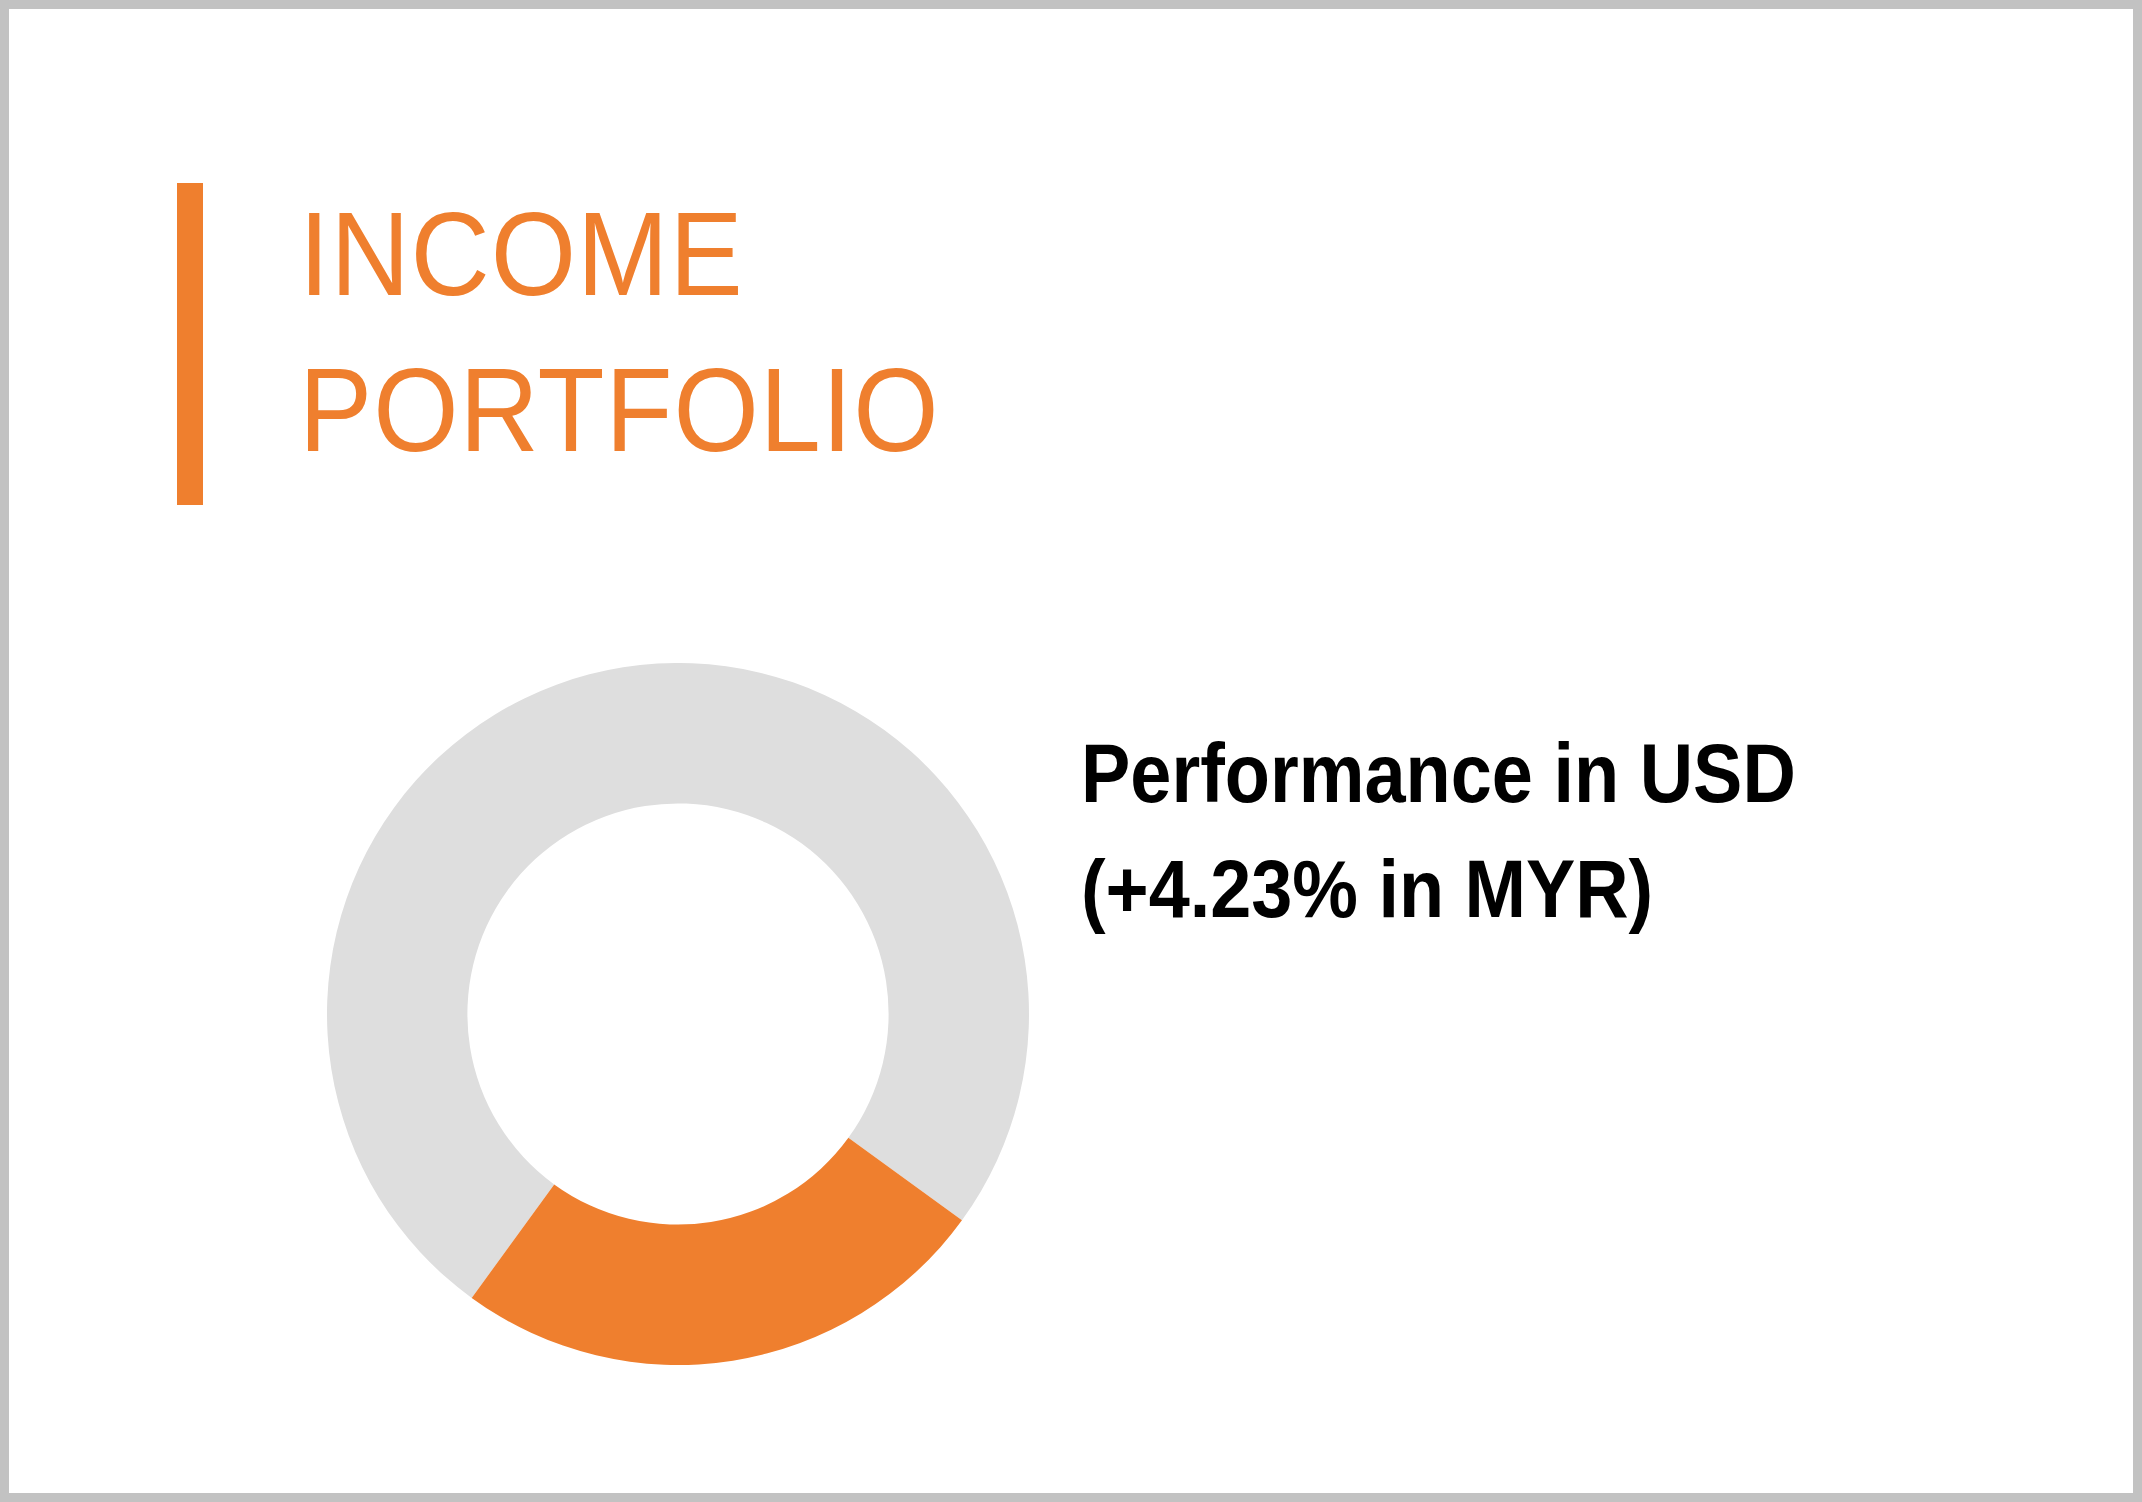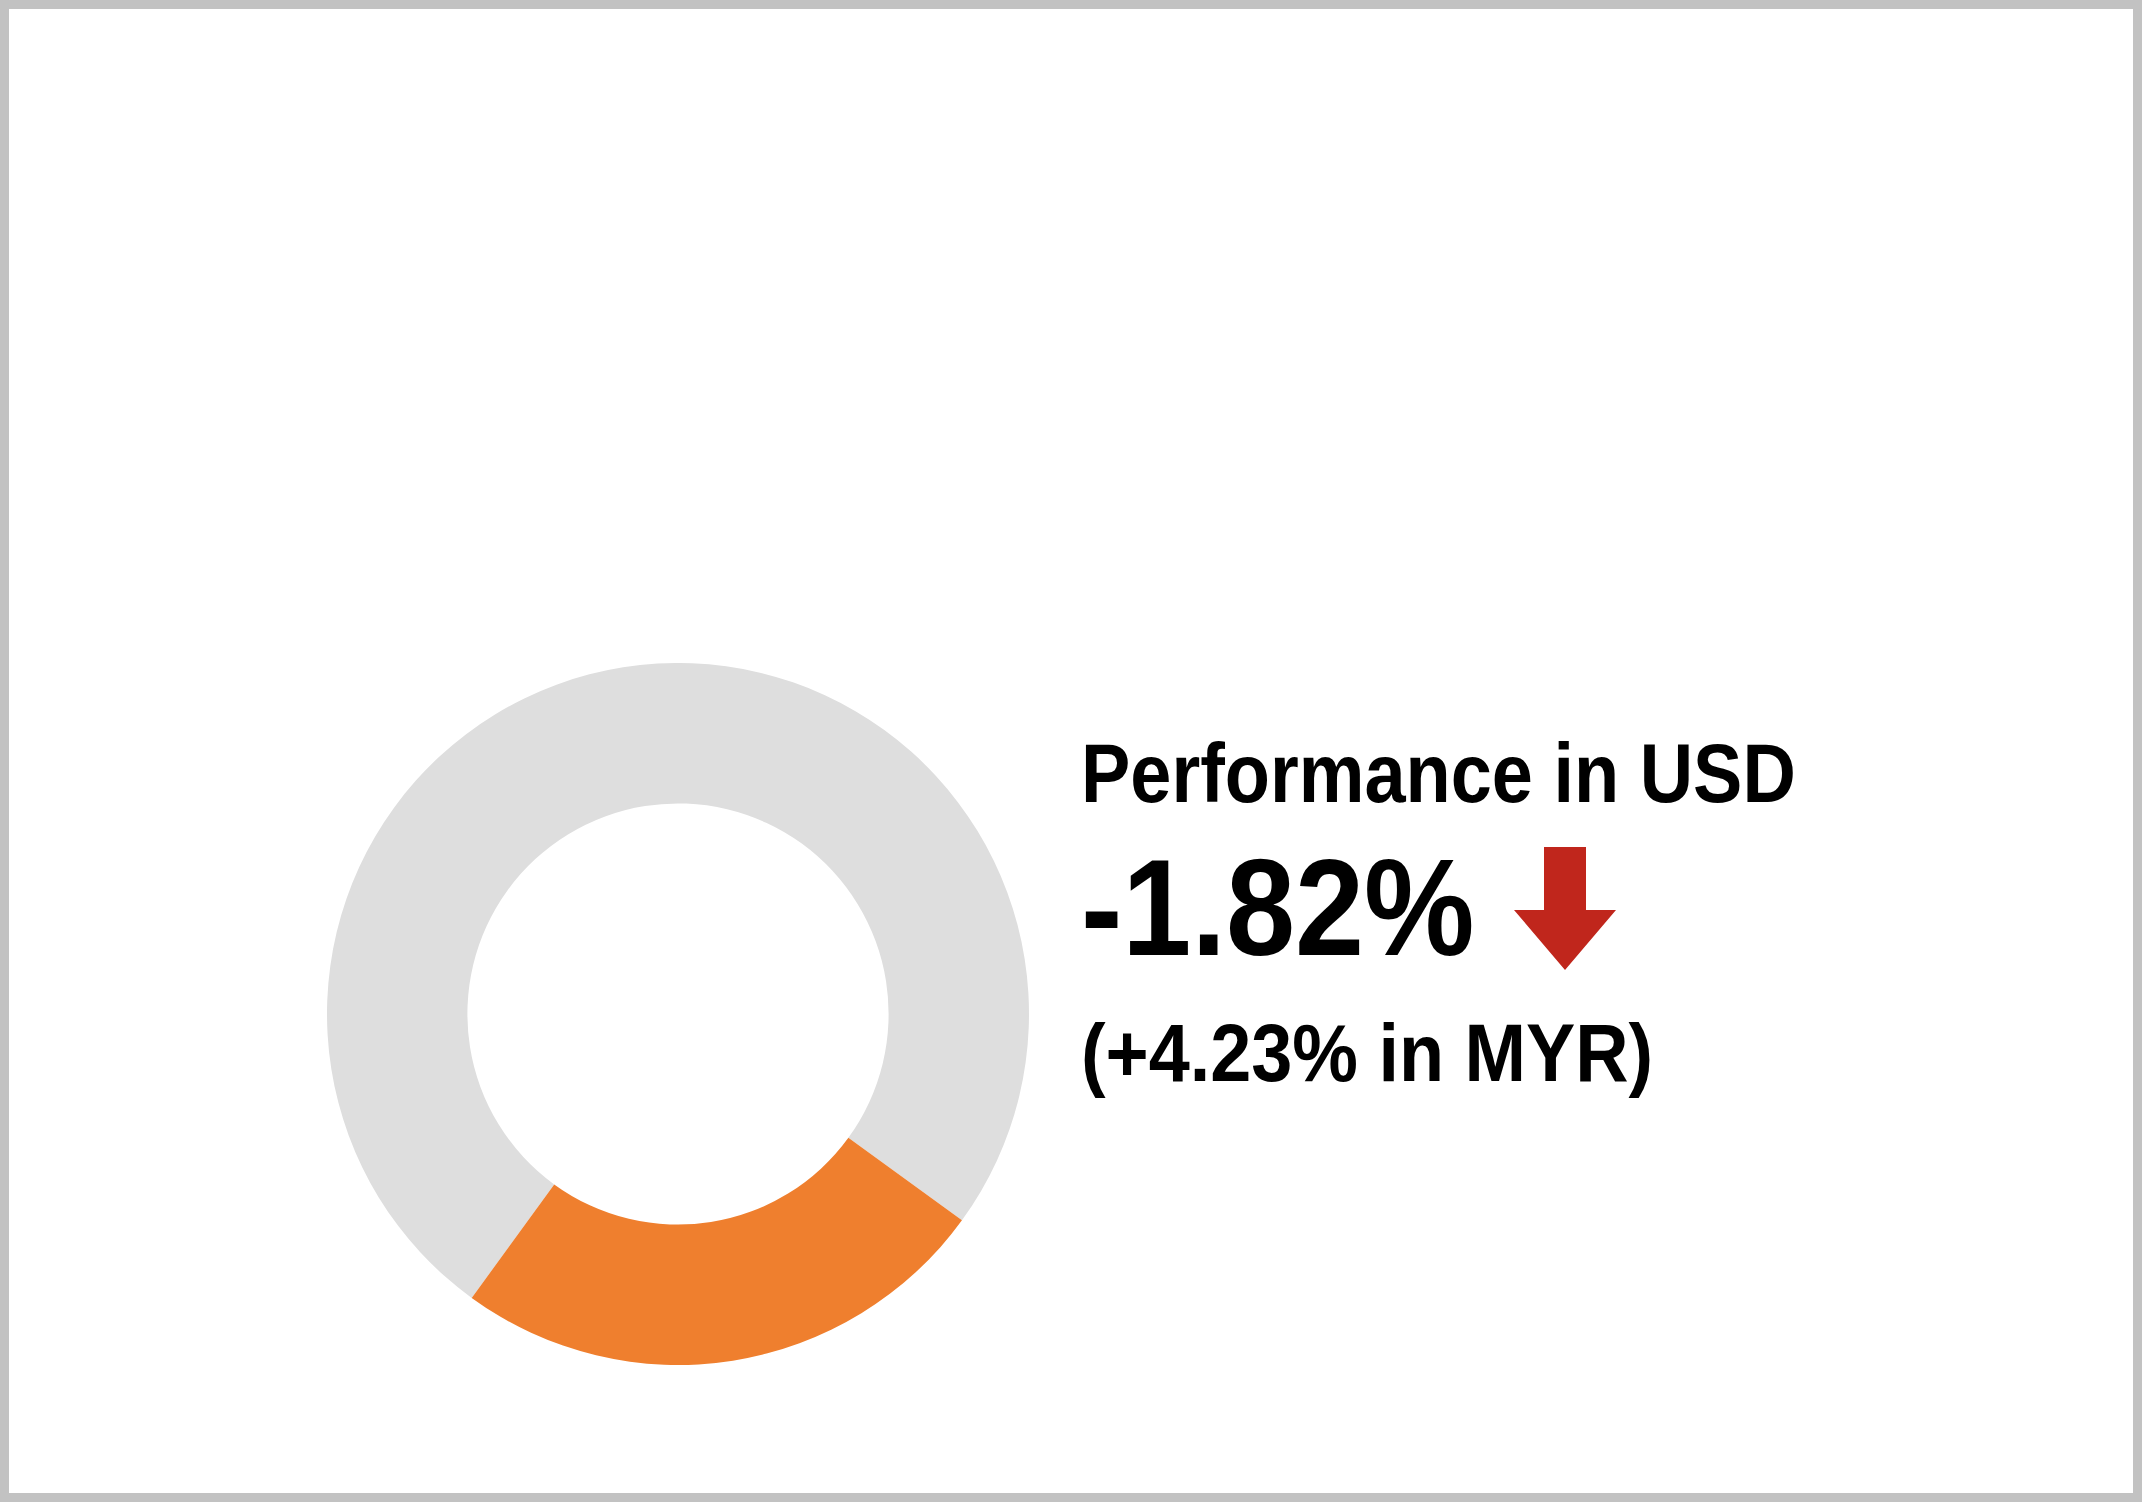--- a/index.html
+++ b/index.html
@@ -140,37 +140,38 @@
     transform-origin: left center;
     margin: 26px 0 0 0;
   }
 </style>
 </head>
 <body>
 
 <div class="slide-frame">
   <div class="card-surface">
 
+    <div class="title-block">
+      <div class="accent-bar"></div>
+      <div class="title-lines">
+        <div class="title-line">INCOME</div>
+        <div class="title-line">PORTFOLIO</div>
+      </div>
+    </div>
 
     <div class="donut-wrap">
       <svg class="donut-svg" viewBox="0 0 702 702">
 
         <path id="seg-remaining" fill="#dedede" d="M 144.69 634.96 A 351 351 0 1 1 634.96 557.31 L 521.38 474.79 A 210.6 210.6 0 1 0 227.21 521.38 Z"></path>
 
         <path id="seg-allocated" fill="#ef7f2e" d="M 634.96 557.31 A 351 351 0 0 1 144.69 634.96 L 227.21 521.38 A 210.6 210.6 0 0 0 521.38 474.79 Z"></path>
       </svg>
     </div>
 
     <div class="perf-block">
       <p class="perf-heading">Performance in USD</p>
 
-      <div class="perf-value-row">
-        <p class="perf-value">-1.82%</p>
-        <svg class="trend-arrow" width="150" height="150" viewBox="0 0 100 100">
-          <path d="M 50 92 L 16 52 L 36 52 L 36 10 L 64 10 L 64 52 L 84 52 Z" fill="#c0261c"></path>
-        </svg>
-      </div>
 
       <p class="perf-secondary">(+4.23% in MYR)</p>
     </div>
 
   </div>
 </div>
 
 </body></html>

